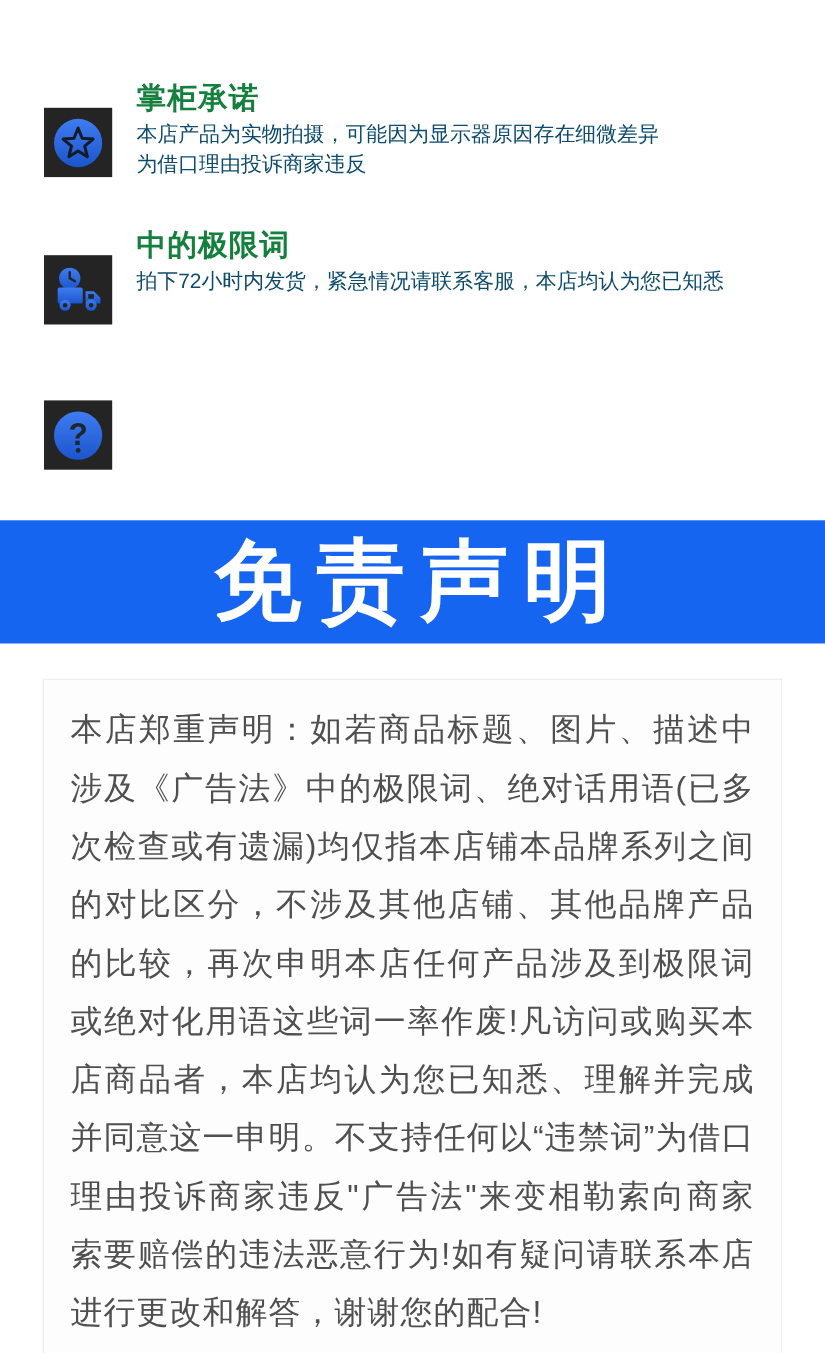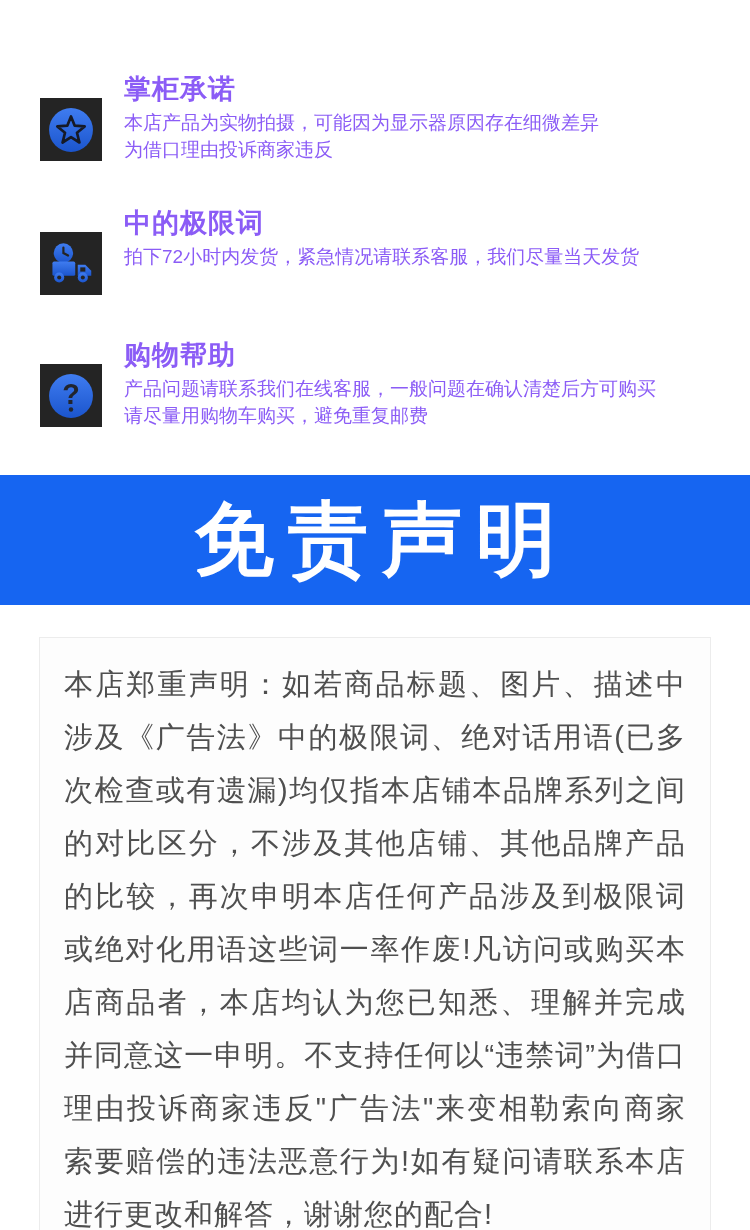--- a/index.html
+++ b/index.html
@@ -18,32 +18,32 @@
   .svc-icon-box {
     flex: 0 0 62px;
     width: 62px; height: 63px;
     background: #242424;
     display: flex; align-items: center; justify-content: center;
     margin-top: 25px;
   }
   .svc-item.single .svc-icon-box { margin-top: 8px; }
   .svc-body { margin-left: 22px; min-width: 0; }
   .svc-title {
-    font-size: 27px; font-weight: bold; color: #8b5cf6;
+    font-size: 27px; font-weight: bold; color: #15803d;
     line-height: 33px; margin: 0 0 3px 0; letter-spacing: 1px;
   }
   .svc-line {
-    font-size: 19px; color: #8b5cf6; line-height: 27px; margin: 0;
+    font-size: 19px; color: #0c4a6e; line-height: 27px; margin: 0;
     white-space: nowrap;
   }
 
   
   .banner {
     margin-top: 46px;
-    height: 130px;
+    height: 112px;
     background: #1665f1;
     display: flex; align-items: center; justify-content: center;
   }
   .banner-title {
     font-family: "Liberation Serif", "DejaVu Serif", serif;
     font-weight: bold;
     font-size: 80px;
     color: #ffffff;
     letter-spacing: 14px;
     text-indent: 14px;
@@ -110,44 +110,39 @@
           <path d="M40 33 h9 l7 7 v6 h-16 z" fill="url(#tg)"></path>
           <rect x="43" y="36" width="6" height="5" fill="#242424"></rect>
           <circle cx="18" cy="48" r="6" fill="url(#tg)"></circle>
             <circle cx="18" cy="48" r="2.4" fill="#242424"></circle>
           <circle cx="46" cy="48" r="6" fill="url(#tg)"></circle>
             <circle cx="46" cy="48" r="2.4" fill="#242424"></circle>
         </svg>
       </div>
       <div class="svc-body">
         <h3 class="svc-title">中的极限词</h3>
-        <p class="svc-line">拍下72小时内发货，紧急情况请联系客服，我们尽量当天发货</p>
+        <p class="svc-line">拍下72小时内发货，紧急情况请联系客服，本店均认为您已知悉</p>
       </div>
     </div>
 
 
     <div class="svc-item">
       <div class="svc-icon-box">
         <svg width="54" height="54" viewBox="0 0 64 64" aria-hidden="true">
           <defs>
             <linearGradient id="qg" x1="0" y1="0" x2="0" y2="1">
               <stop offset="0" stop-color="#3f7cf0"></stop>
                 <stop offset="1" stop-color="#1b55cd"></stop>
             </linearGradient>
           </defs>
           <circle cx="32" cy="32" r="26" fill="url(#qg)"></circle>
           <text x="32" y="42" text-anchor="middle" font-size="34" font-weight="bold" fill="#21252e" font-family="Liberation Sans, sans-serif">?</text>
           <circle cx="32" cy="48" r="2.6" fill="#21252e"></circle>
         </svg>
       </div>
-      <div class="svc-body">
-        <h3 class="svc-title">购物帮助</h3>
-        <p class="svc-line">产品问题请联系我们在线客服，一般问题在确认清楚后方可购买</p>
-        <p class="svc-line">请尽量用购物车购买，避免重复邮费</p>
-      </div>
     </div>
 
   </div>
 
   <div class="banner">
     <div class="banner-title">免责声明</div>
   </div>
 
   <div class="disclaimer-box">
     <p class="disclaimer-text">本店郑重声明：如若商品标题、图片、描述中涉及《广告法》中的极限词、绝对话用语(已多次检查或有遗漏)均仅指本店铺本品牌系列之间的对比区分，不涉及其他店铺、其他品牌产品的比较，再次申明本店任何产品涉及到极限词或绝对化用语这些词一率作废!凡访问或购买本店商品者，本店均认为您已知悉、理解并完成并同意这一申明。不支持任何以“违禁词”为借口理由投诉商家违反"广告法"来变相勒索向商家索要赔偿的违法恶意行为!如有疑问请联系本店进行更改和解答，谢谢您的配合!</p>

